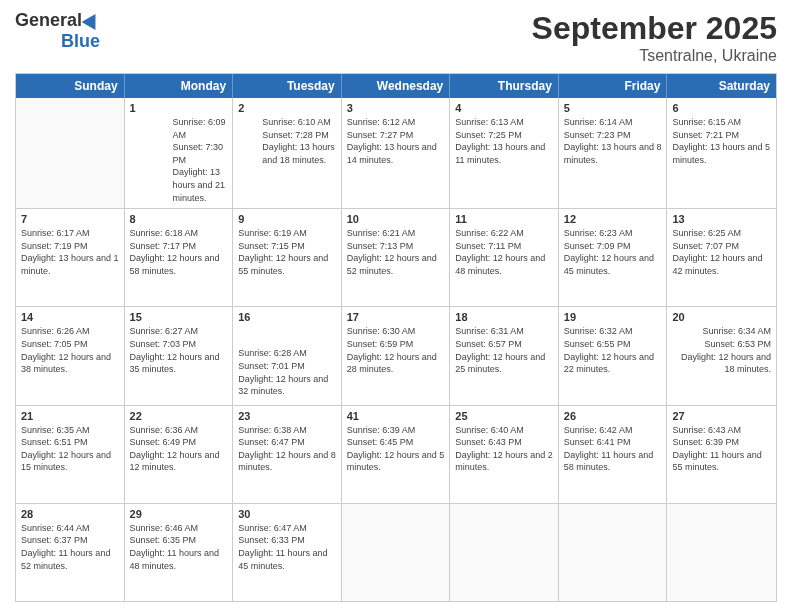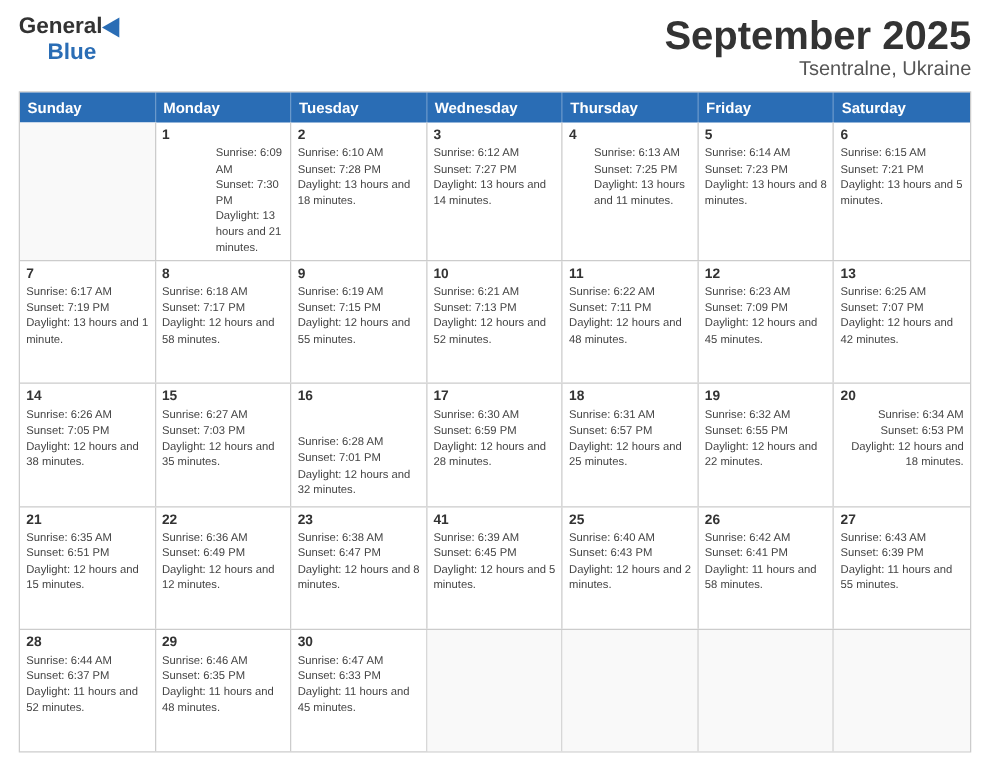--- a/index.html
+++ b/index.html
@@ -19,21 +19,21 @@
     }
     .header {
       display: flex;
       justify-content: space-between;
       align-items: flex-start;
       margin-bottom: 8px;
     }
     .logo {
       display: flex;
       flex-direction: column;
-      align-items: center;
+      align-items: flex-end;
     }
     .logo-text {
       display: flex;
       align-items: center;
     }
     .logo-general {
       font-size: 18px;
       font-weight: bold;
       color: #333;
     }
@@ -73,21 +73,21 @@
     .cal-header {
       display: grid;
       grid-template-columns: repeat(7, 1fr);
       background-color: #2a6db5;
     }
     .cal-header-cell {
       color: #fff;
       font-size: 12px;
       font-weight: bold;
       padding: 5px 6px;
-      text-align: left;
+      text-align: right;
       border-right: 1px solid rgba(255,255,255,0.3);
     }
     .cal-header-cell:last-child { border-right: none; }
     .cal-body {
       flex: 1;
       display: flex;
       flex-direction: column;
     }
     .cal-row {
       display: grid;
@@ -148,33 +148,33 @@
         <div class="cal-row">
           <div class="cal-cell empty"></div>
           <div class="cal-cell">
             <div class="day-num">1</div>
             <div class="cell-info" style="white-space: pre-line; margin-left: 43px;">Sunrise: 6:09 AM
 Sunset: 7:30 PM
 Daylight: 13 hours and 21 minutes.</div>
           </div>
           <div class="cal-cell">
             <div class="day-num">2</div>
-            <div class="cell-info" style="white-space: pre-line;">Sunrise: 6:10 AM
+            <div class="cell-info" style="white-space: pre-line; margin-left: 24px;">Sunrise: 6:10 AM
 Sunset: 7:28 PM
 Daylight: 13 hours and 18 minutes.</div>
           </div>
           <div class="cal-cell">
             <div class="day-num">3</div>
             <div class="cell-info" style="white-space: pre-line;">Sunrise: 6:12 AM
 Sunset: 7:27 PM
 Daylight: 13 hours and 14 minutes.</div>
           </div>
           <div class="cal-cell">
             <div class="day-num">4</div>
-            <div class="cell-info" style="white-space: pre-line; margin-left: 20px;">Sunrise: 6:13 AM
+            <div class="cell-info" style="white-space: pre-line;">Sunrise: 6:13 AM
 Sunset: 7:25 PM
 Daylight: 13 hours and 11 minutes.</div>
           </div>
           <div class="cal-cell">
             <div class="day-num">5</div>
             <div class="cell-info" style="white-space: pre-line;">Sunrise: 6:14 AM
 Sunset: 7:23 PM
 Daylight: 13 hours and 8 minutes.</div>
           </div>
           <div class="cal-cell">

